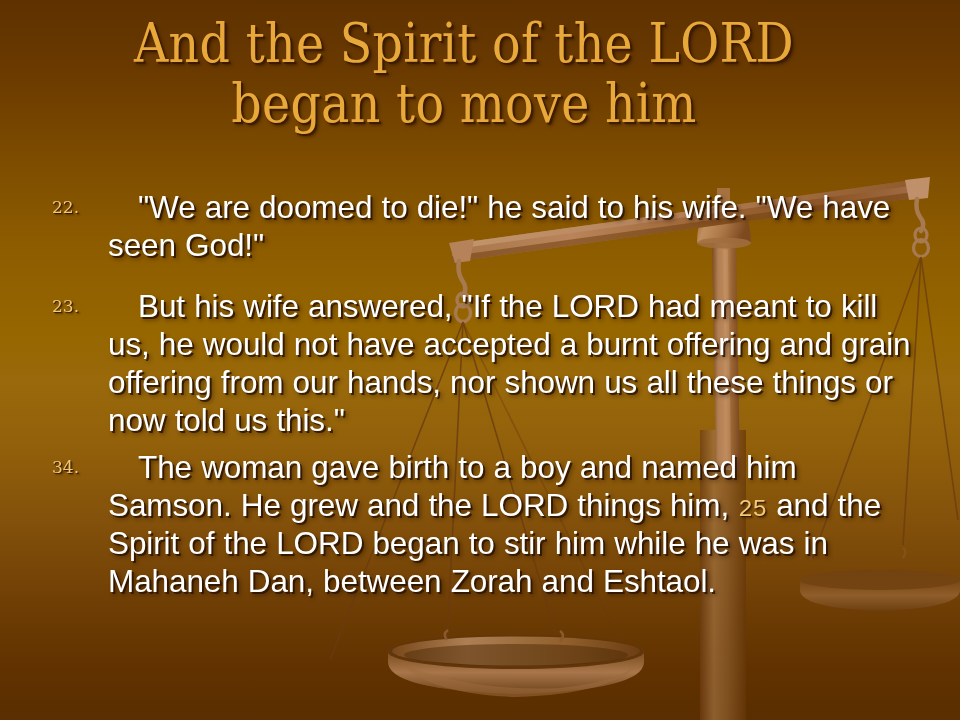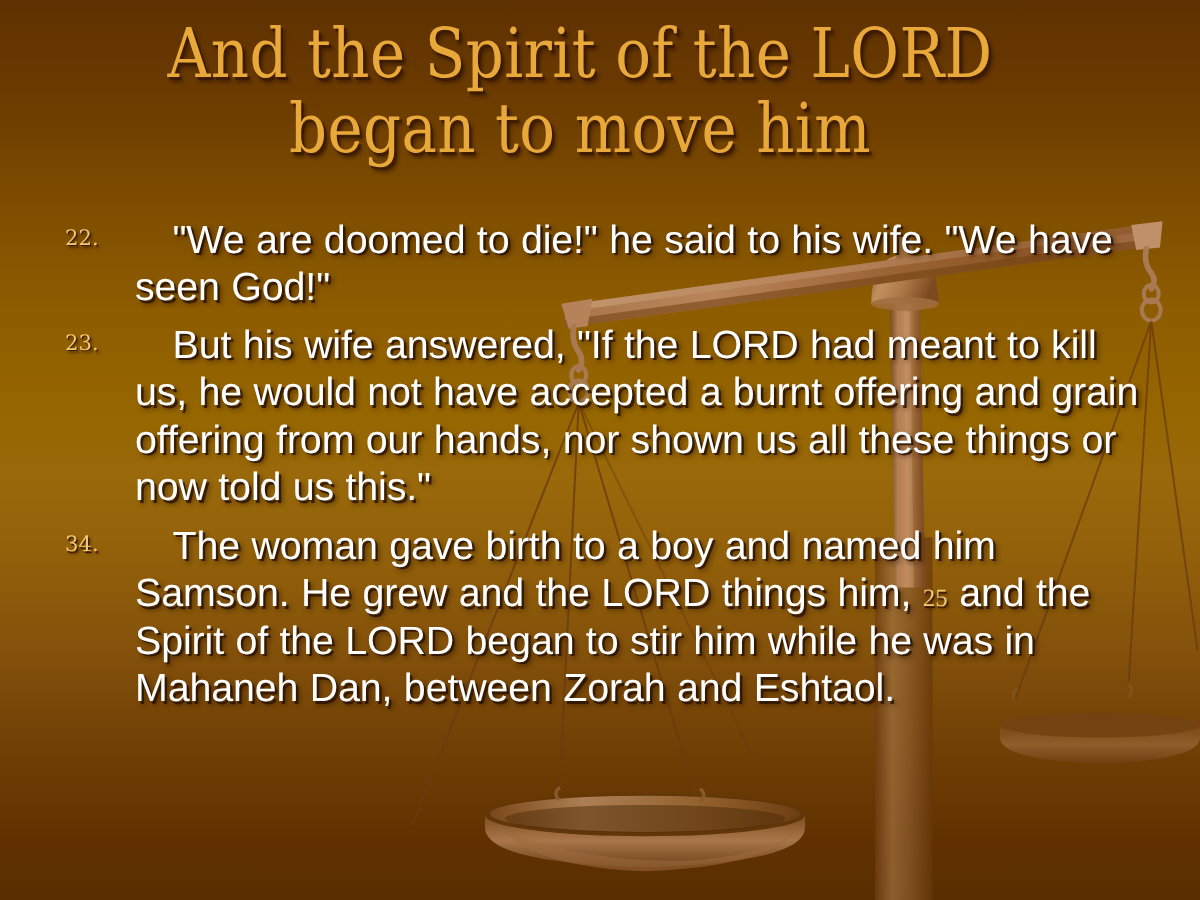--- a/index.html
+++ b/index.html
@@ -65,20 +65,21 @@
   
   .body-block {
     position:absolute;
     top:172px; left:48px;
     width:872px;
   }
   .verse {
     position:relative;
     padding-left:60px;
     margin-bottom:2px;
+    margin-top:16px;
   }
   .verse-num {
     position:absolute;
     left:4px;
     top:9px;
     width:50px;
     text-align:left;
     font-family:"DejaVu Serif", serif;
     font-size:17px;
     font-weight:400;
@@ -91,28 +92,28 @@
     line-height:1.215;
     color:#ffffff;
     text-shadow:
       2px 2px 0 rgba(45,20,0,.85),
       3px 3px 4px rgba(35,14,0,.55);
     letter-spacing:-0.1px;
     text-indent:30px;
     word-spacing:0.5px;
   }
   .verse-text .inline-num {
-    font-family:Liberation Serif, serif;
-    font-size:20px;
+    font-family:Liberation Mono, monospace;
+    font-size:24px;
     color:#f0c878;
     text-shadow:1px 1px 0 rgba(55,24,0,.9), 2px 2px 2px rgba(40,16,0,.55);
     letter-spacing:0;
   }
   .v22 { margin-bottom:4px; }
-  .v23 { margin-top:7px; margin-bottom:4px; }
+  .v23 { margin-top:22px; margin-bottom:4px; }
   .v24 { margin-top:8px; }
 </style>
 </head>
 <body>
 
 <div id="slide">
 
   <svg id="scale-art" viewBox="0 0 960 720" aria-hidden="true">
     <defs>
       <linearGradient id="beamGrad" x1="0" y1="0" x2="1" y2="0">

